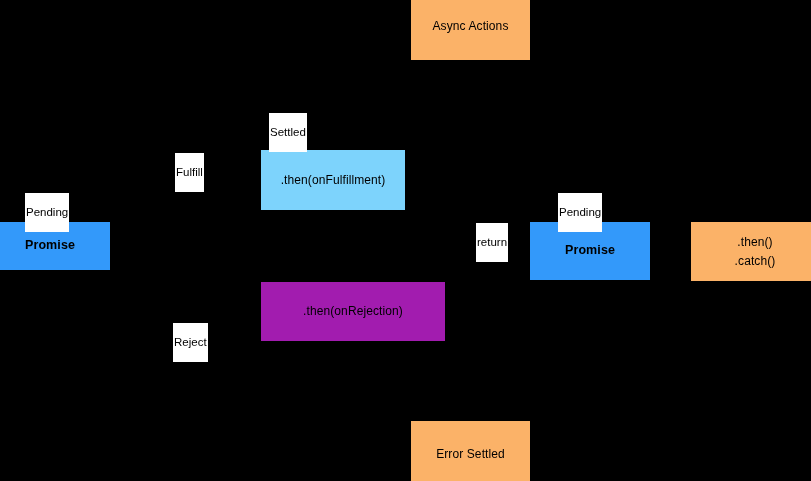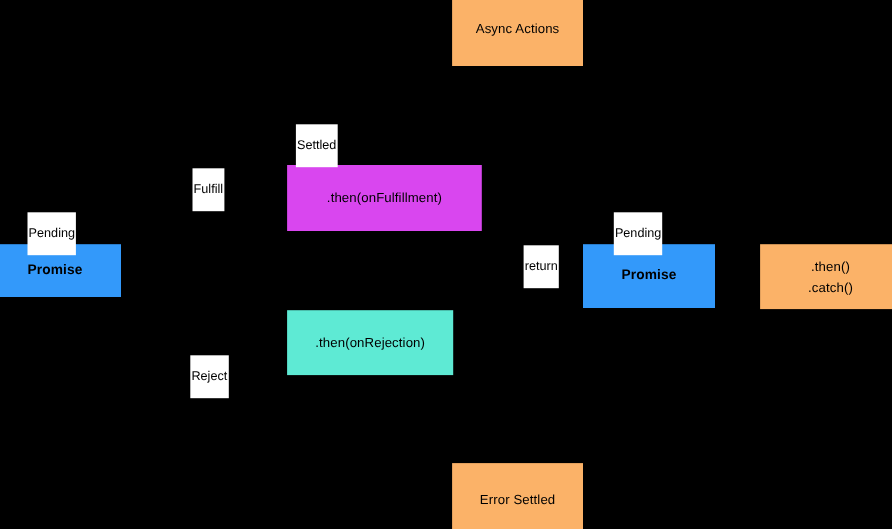--- a/index.html
+++ b/index.html
@@ -54,24 +54,24 @@
     box-sizing: border-box;
   }
 </style>
 </head>
 <body>
 
 <div id="canvas" style="width: 811px; height: 481px; background: rgb(0, 0, 0);">
     <div class="node orange" style="left: 411px; top: -7px; width: 119px; height: 67px; background: rgb(251, 178, 104);">
       <span class="node-line">Async Actions</span>
     </div>
-    <div class="node orange" style="left: 261px; top: 150px; width: 177px; height: 60px; background: #d946ef;">
+    <div class="node orange" style="left: 261px; top: 150px; width: 144px; height: 60px; background: #7dd3fc;">
       <span class="node-line">.then(onFulfillment)</span>
     </div>
-    <div class="node orange" style="left: 261px; top: 282px; width: 151px; height: 59px; background: #5eead4;">
+    <div class="node orange" style="left: 261px; top: 282px; width: 184px; height: 59px; background: #a21caf;">
       <span class="node-line">.then(onRejection)</span>
     </div>
     <div class="node blue" style="left: -10px; top: 222px; width: 120px; height: 48px; background: rgb(51, 153, 250);">
       <span class="node-line">Promise</span>
     </div>
     <div class="node blue" style="left: 530px; top: 222px; width: 120px; height: 58px; background: rgb(51, 153, 250);">
       <span class="node-line">Promise</span>
     </div>
     <div class="node orange" style="left: 691px; top: 222px; width: 128px; height: 59px; background: rgb(251, 178, 104);">
       <span class="node-line">.then()</span>

